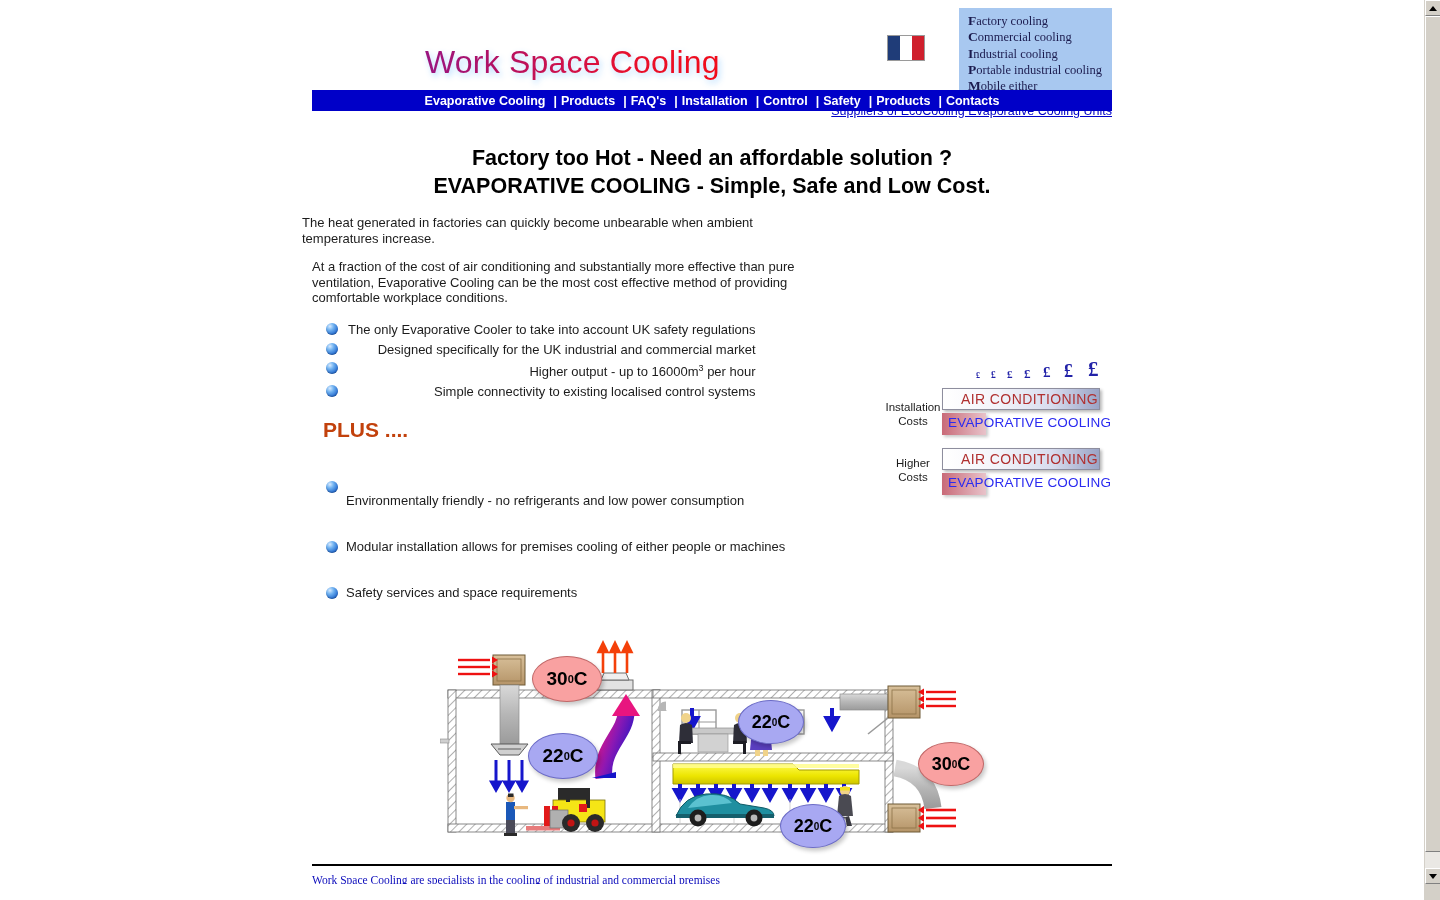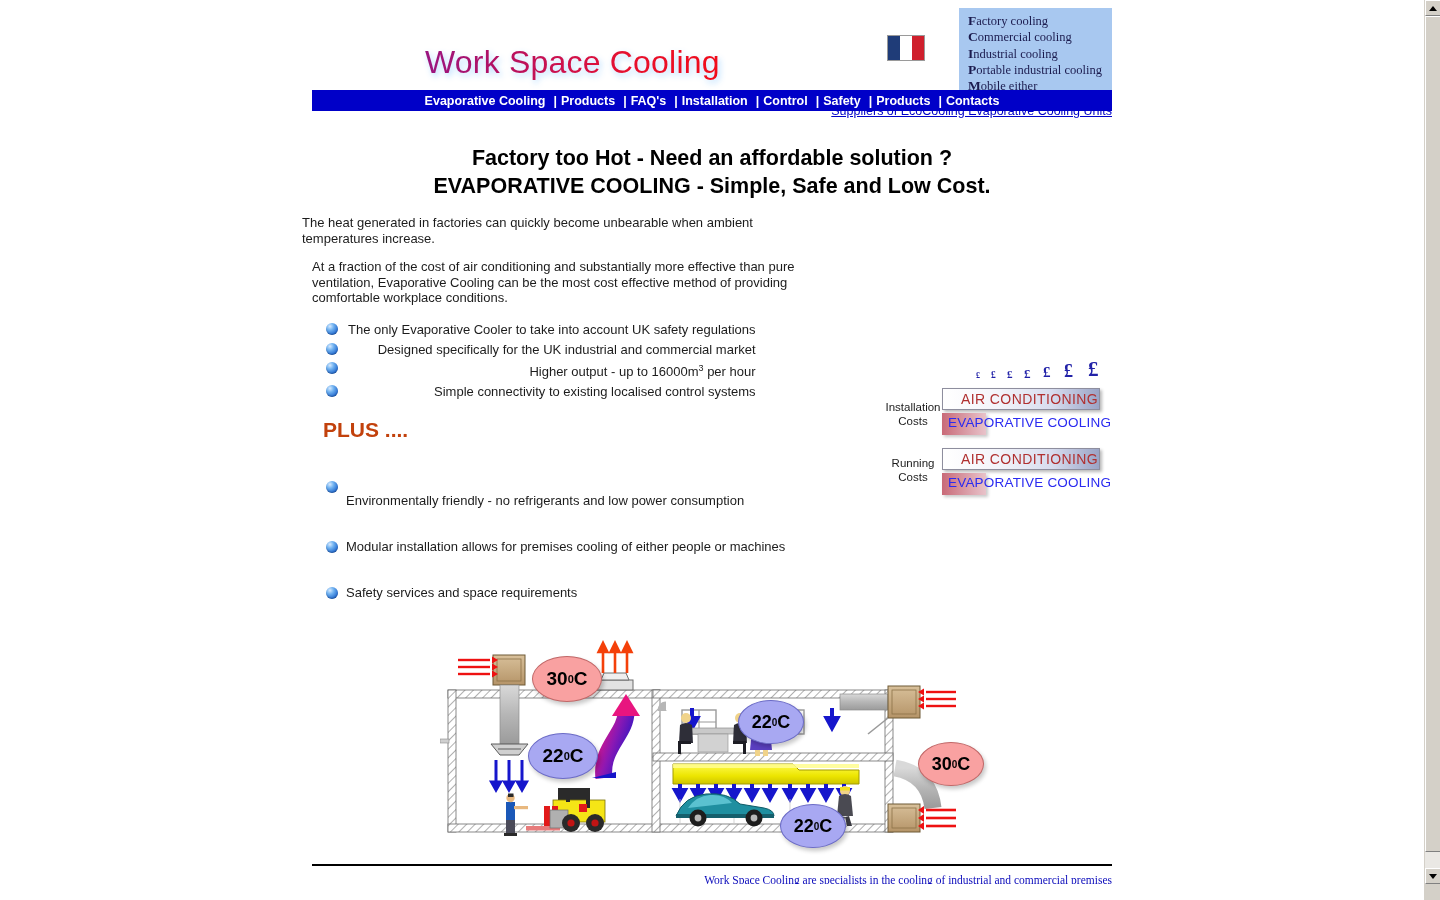--- a/index.html
+++ b/index.html
@@ -245,21 +245,21 @@
   .footer-rule {
     position: absolute;
     left: 312px; top: 864px;
     width: 800px; height: 0;
     border-top: 2px solid #000000;
   }
   .footer-1 {
     position: absolute;
     left: 312px; top: 874px;
     width: 800px;
-    text-align: right;
+    text-align: left;
     font-family: "Liberation Serif", serif;
     font-size: 11.5px;
     color: #0b0bbb;
     white-space: nowrap;
   }
   .footer-2 {
     position: absolute;
     left: 312px; top: 886px;
     width: 800px;
     text-align: center;
@@ -419,21 +419,21 @@
           <span style="left:67px;font-size:15px;">£</span>
           <span style="left:88px;font-size:18px;">£</span>
           <span style="left:112px;font-size:21px;">£</span>
         </div>
 
         <div class="cost-grouplabel g1">
           <div>Installation</div>
           <div>Costs</div>
         </div>
         <div class="cost-grouplabel g2">
-          <div>Running</div>
+          <div>Higher</div>
           <div>Costs</div>
         </div>
 
         <div class="barpair p1">
           <div class="bar-ac">
             <span class="bar-text">AIR CONDITIONING</span>
           </div>
           <div class="bar-ec-wrap">
             <span class="bar-ec-fill"></span>
             <span class="bar-text">EVAPORATIVE COOLING</span>

